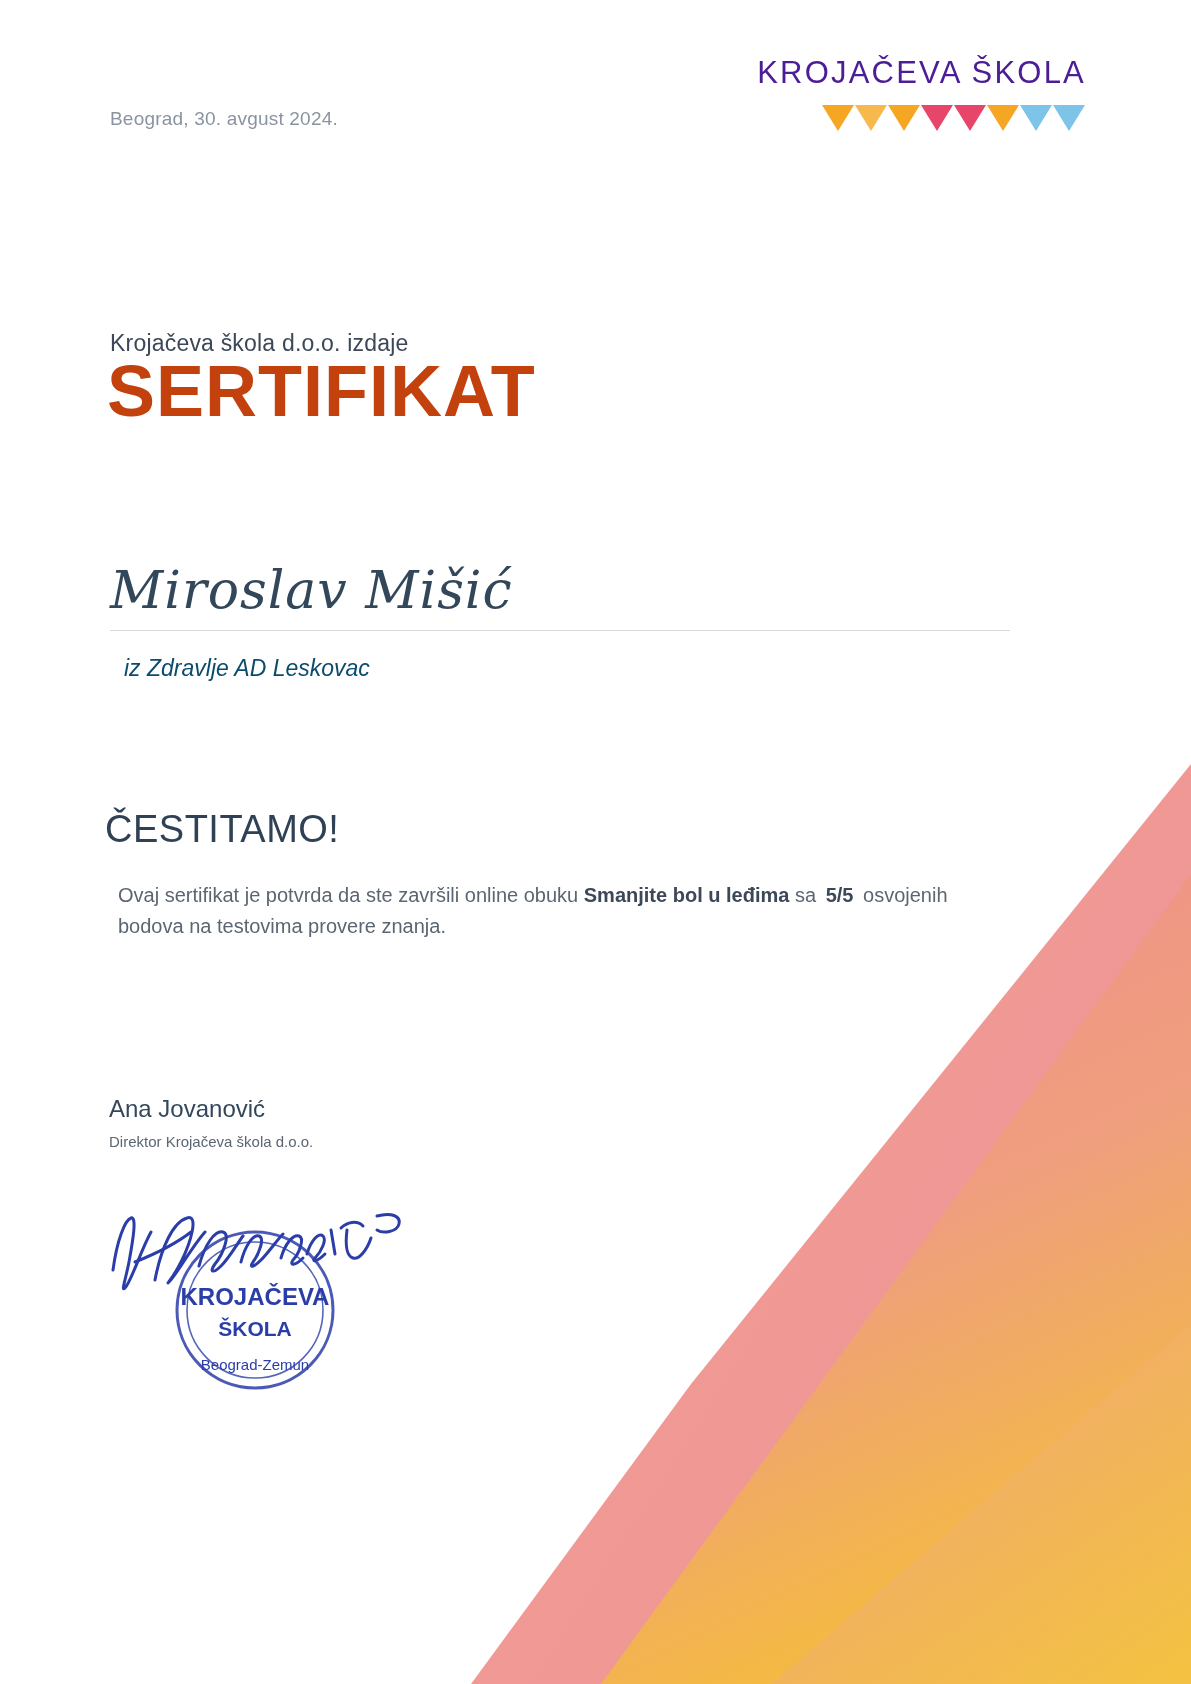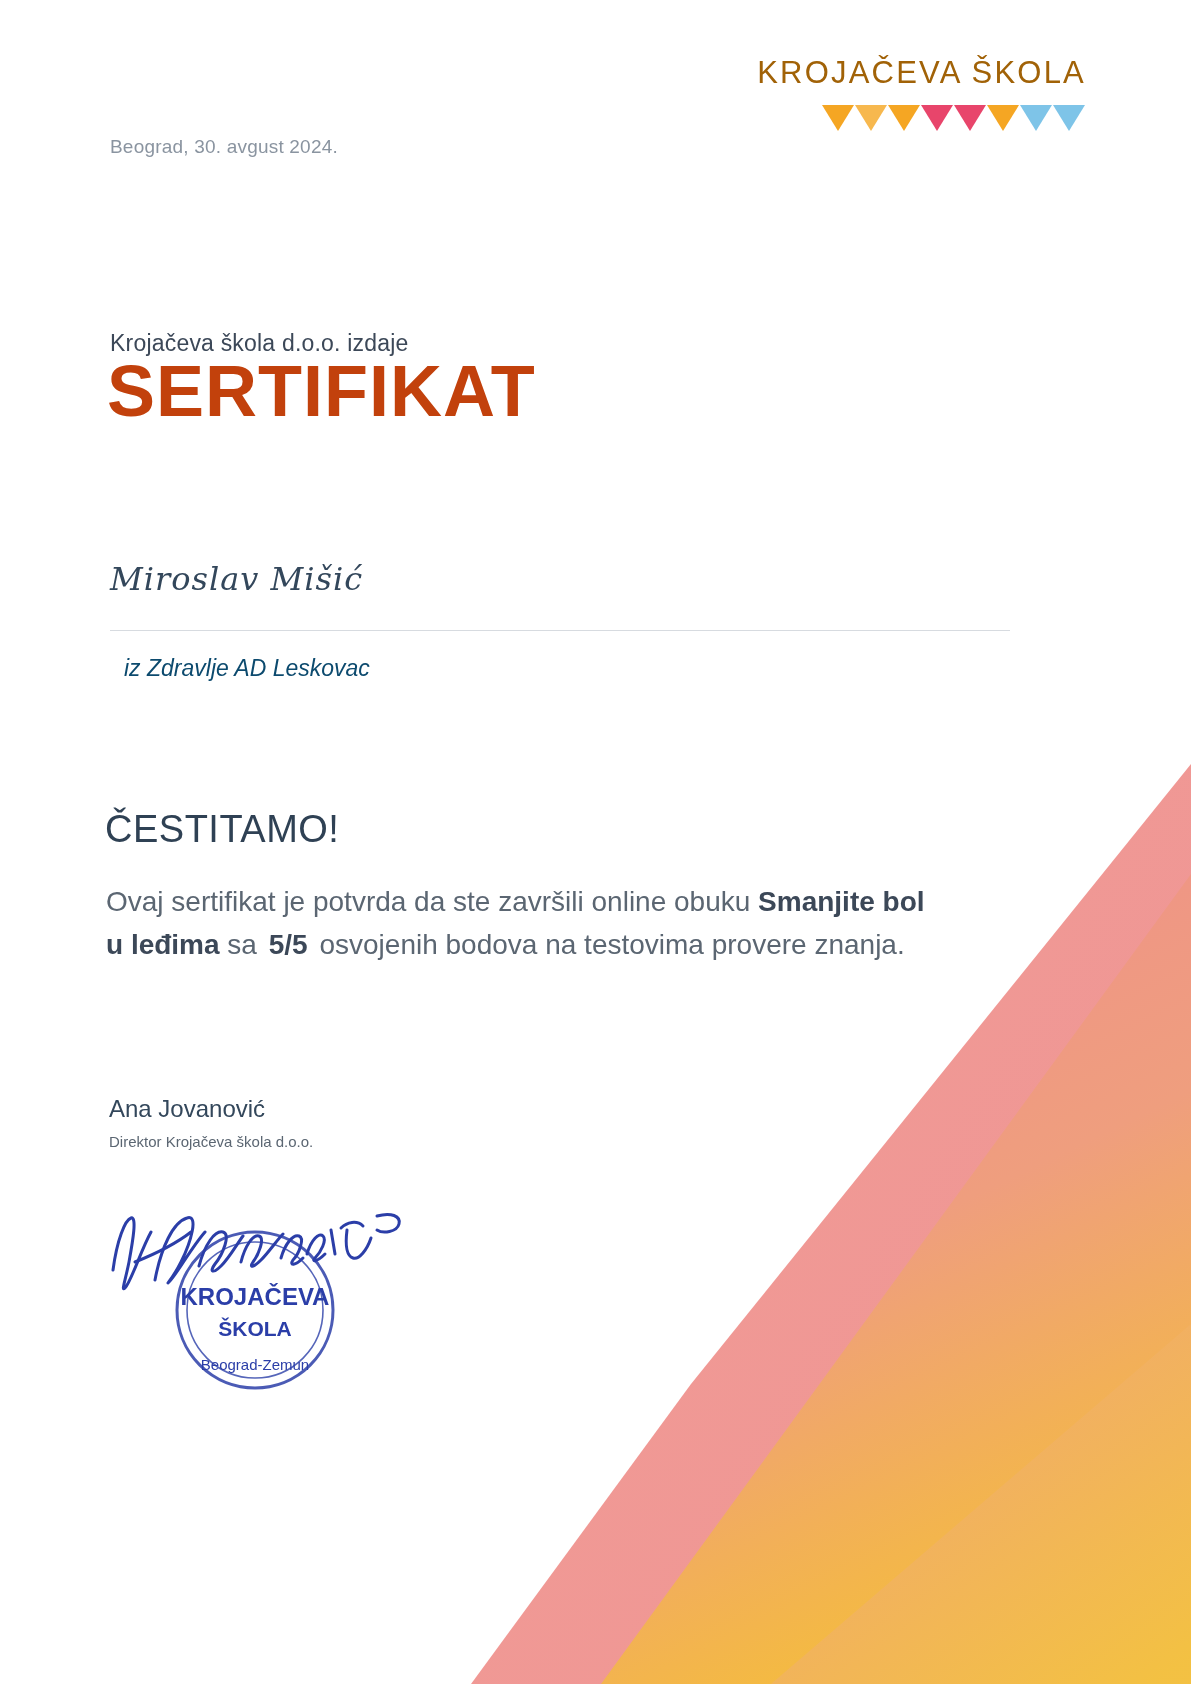--- a/index.html
+++ b/index.html
@@ -31,21 +31,21 @@
     position: absolute;
     top: 55px;
     right: 105px;
     width: 340px;
     text-align: right;
   }
   .logo-word {
     font-size: 31px;
     letter-spacing: 2.2px;
     font-weight: 400;
-    color: #a16207;
+    color: #4c1d95;
     font-family: "Liberation Sans", sans-serif;
     white-space: nowrap;
   }
   .logo-tri-row {
     margin-top: 14px;
     display: flex;
     justify-content: flex-end;
     gap: 0px;
   }
   .tri {
@@ -57,21 +57,20 @@
     margin-right: 1px;
   }
 
   .issue-date {
     position: absolute;
     top: 108px;
     left: 110px;
     font-size: 19px;
     color: #8a94a0;
     letter-spacing: 0.2px;
-    margin-top: 28px;
   }
 
   
   .issuer-line {
     position: absolute;
     top: 330px;
     left: 110px;
     font-size: 23px;
     color: #3c4858;
     letter-spacing: 0.2px;
@@ -86,21 +85,21 @@
     color: #c2410c;
     line-height: 1.1;
     text-align: right;
   }
 
   
   .recipient-name {
     position: absolute;
     top: 560px;
     left: 110px;
-    font-size: 32px;
+    font-size: 52px;
     font-style: italic;
     font-family: "DejaVu Serif", serif;
     color: #33475b;
     letter-spacing: 1px;
     white-space: nowrap;
   }
   .name-rule {
     position: absolute;
     top: 630px;
     left: 110px;
@@ -123,23 +122,23 @@
     top: 808px;
     left: 105px;
     font-size: 38px;
     font-weight: 500;
     color: #2f4154;
     letter-spacing: 0.5px;
   }
   .body-text {
     position: absolute;
     top: 880px;
-    left: 106px;
+    left: 118px;
     width: 840px;
-    font-size: 28px;
+    font-size: 20px;
     line-height: 1.55;
     color: #5b6672;
   }
   .body-text b {
     color: #3c4858;
     font-weight: bold;
   }
   .score {
     font-weight: bold;
     color: #3c4858;

